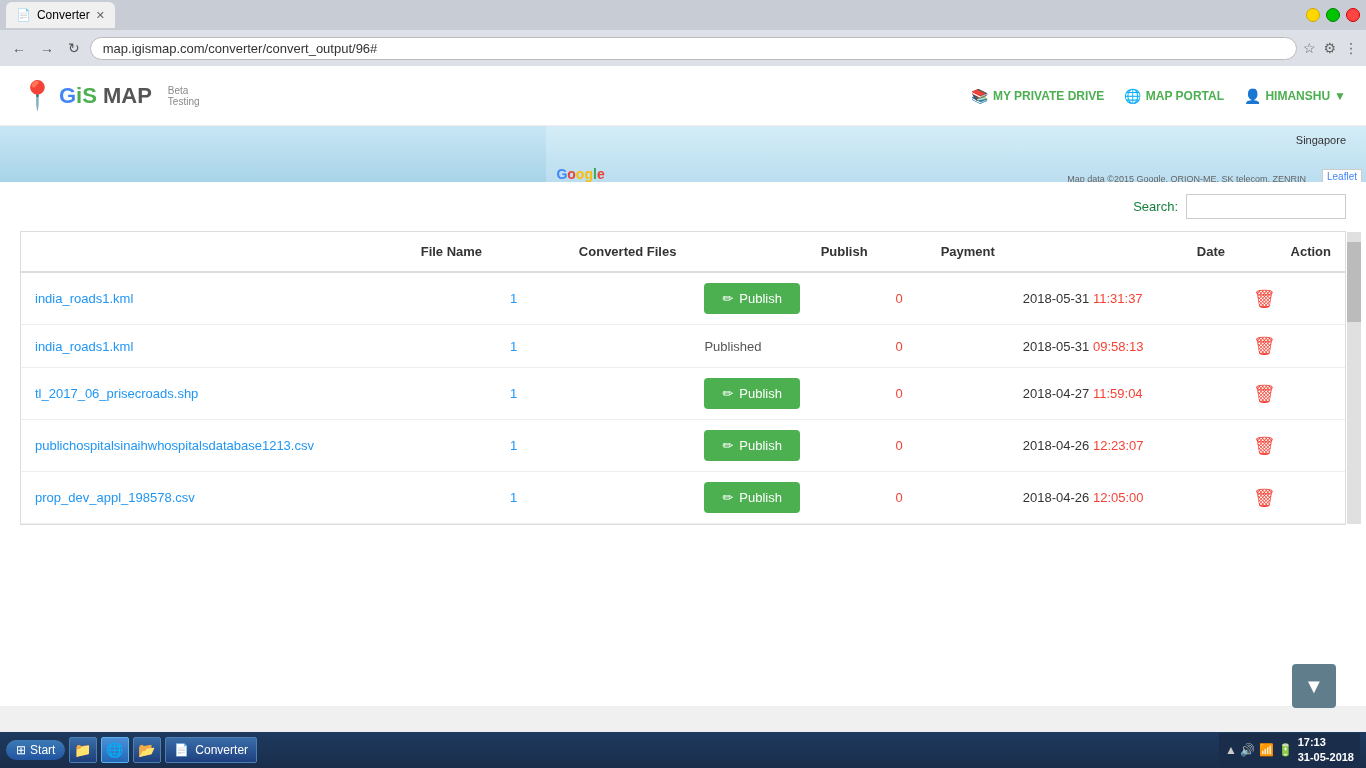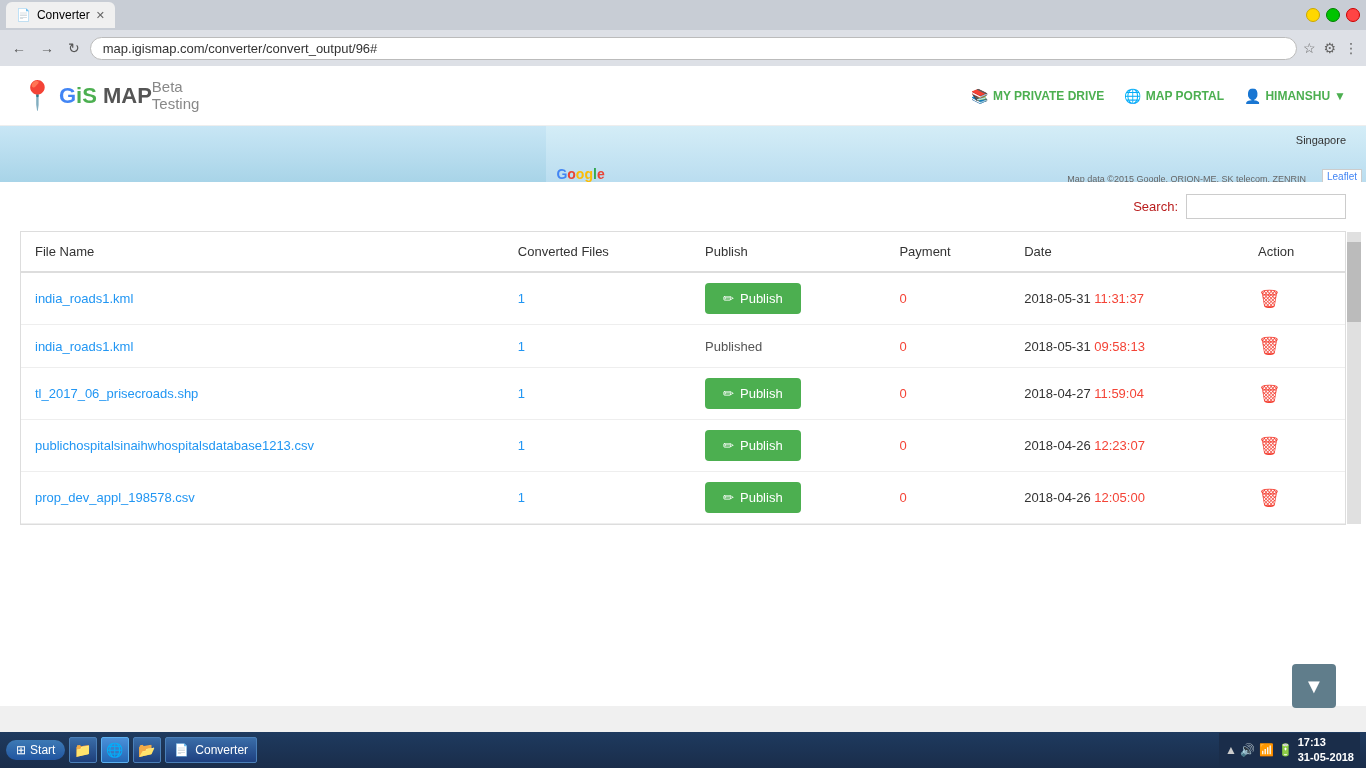--- a/index.html
+++ b/index.html
@@ -109,23 +109,23 @@
     .logo-icon {
       color: #4CAF50;
       font-size: 28px;
       margin-right: 4px;
     }
     .logo-g { color: #4285f4; }
     .logo-i { color: #4CAF50; }
     .logo-s { color: #4CAF50; }
     .logo-map { color: #555; }
     .beta-badge {
-      font-size: 15px;
+      font-size: 10px;
       color: #888;
-      margin-left: 0;
+      margin-left: 16px;
       line-height: 1.1;
     }
     .nav-links {
       display: flex;
       align-items: center;
       gap: 20px;
     }
     .nav-link {
       color: #4CAF50;
       font-size: 12px;
@@ -213,21 +213,21 @@
       margin-top: 10px;
     }
 
     .search-row {
       display: flex;
       justify-content: flex-end;
       align-items: center;
       padding: 12px 20px;
       gap: 8px;
     }
-    .search-label { font-size: 13px; color: #b91c1c; }
+    .search-label { font-size: 13px; color: #15803d; }
     .search-input {
       border: 1px solid #ccc;
       padding: 4px 8px;
       font-size: 13px;
       width: 160px;
     }
 
     
     .table-wrapper {
       margin: 0 20px;
@@ -235,23 +235,23 @@
       position: relative;
     }
     table {
       width: 100%;
       border-collapse: collapse;
     }
     thead th {
       background: white;
       border-bottom: 2px solid #ddd;
       padding: 12px 14px;
-      text-align: left;
+      text-align: right;
       font-size: 13px;
-      font-weight: normal;
+      font-weight: bold;
       color: #333;
     }
     tbody td {
       padding: 10px 14px;
       border-bottom: 1px solid #eee;
       font-size: 13px;
       color: #333;
       vertical-align: middle;
     }
     .file-link {

